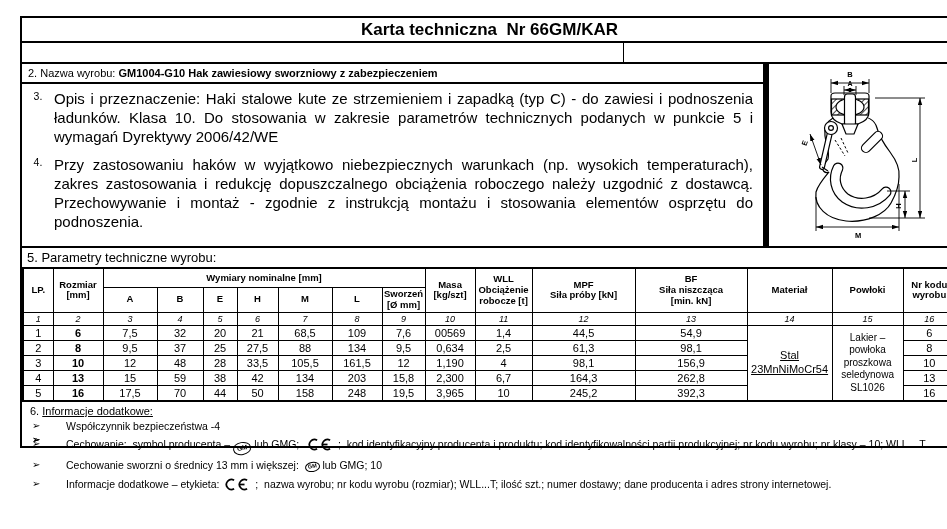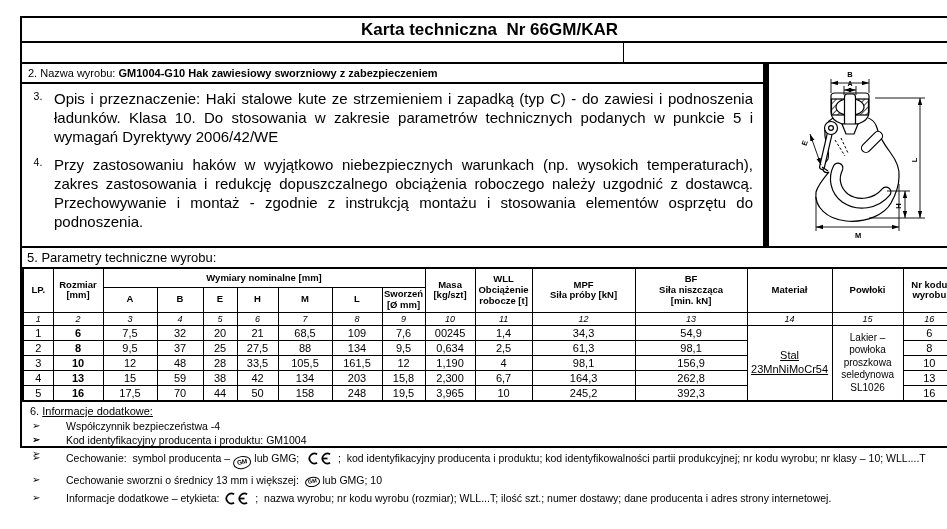--- a/index.html
+++ b/index.html
@@ -199,23 +199,23 @@
         <tr>
           <td>1</td>
           <td class="rozmiar">6</td>
           <td>7,5</td>
           <td>32</td>
           <td>20</td>
           <td>21</td>
           <td>68,5</td>
           <td>109</td>
           <td>7,6</td>
-          <td>00245</td>
+          <td>00569</td>
           <td>1,4</td>
-          <td>34,3</td>
+          <td>44,5</td>
           <td>54,9</td>
           <td class="material" rowspan="5">Stal
 23MnNiMoCr54</td>
           <td class="coating" rowspan="5">Lakier –
 powłoka
 proszkowa
 seledynowa
 SL1026</td>
           <td>6</td>
         </tr>
@@ -284,21 +284,21 @@
           <td>16</td>
         </tr>
       </tbody>
   </table>
 
   <div class="info">
     <div class="info-title"><span>6. </span><span class="u">Informacje dodatkowe:</span></div>
 
     <div class="item"><span class="bchar">➢</span><span>Współczynnik bezpieczeństwa -4</span></div>
     <div class="item"><span class="bchar">➢</span></div>
-    <div class="item"><span class="bchar">➢</span><span>Kod identyfikacyjny producenta i produktu: GM1004</span></div>
+    <div class="item"><span class="bchar">➢</span></div>
     <div class="item"><span class="bchar">➢</span></div>
 
     <div class="item gap"><span class="bchar">➢</span><span>Cechowanie:  symbol producenta – </span><span class="gm">GM</span><span> lub GMG;  </span><svg class="ce" width="26" height="13" viewBox="0 0 36 16">
           <g fill="none" stroke="#000" stroke-width="2.4">
             <path d="M14 2 A7 7 0 1 0 14 14"></path>
             <path d="M32 2 A7 7 0 1 0 32 14"></path>
             <line x1="21.5" y1="8" x2="28.4" y2="8"></line>
           </g>
         </svg><span> ;  kod identyfikacyjny producenta i produktu; kod identyfikowalności partii produkcyjnej; nr kodu wyrobu; nr klasy – 10; WLL....T</span></div>
 

